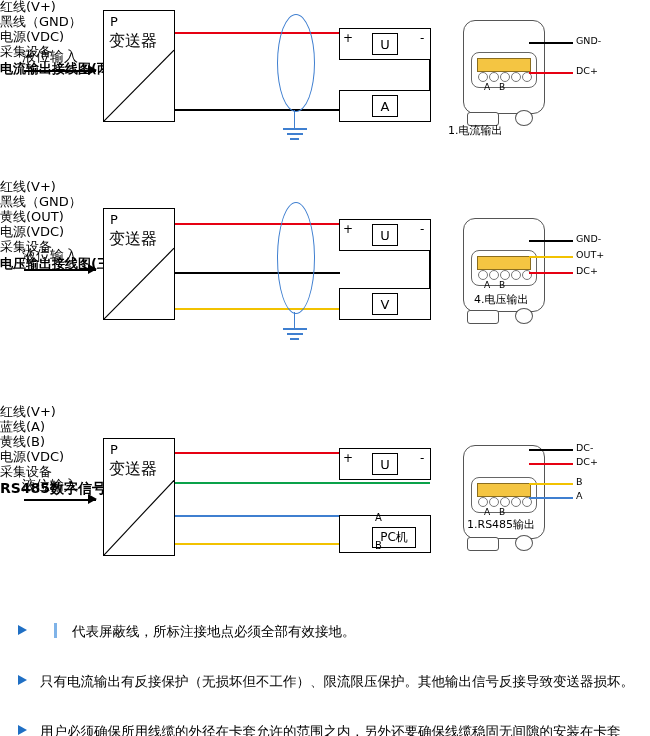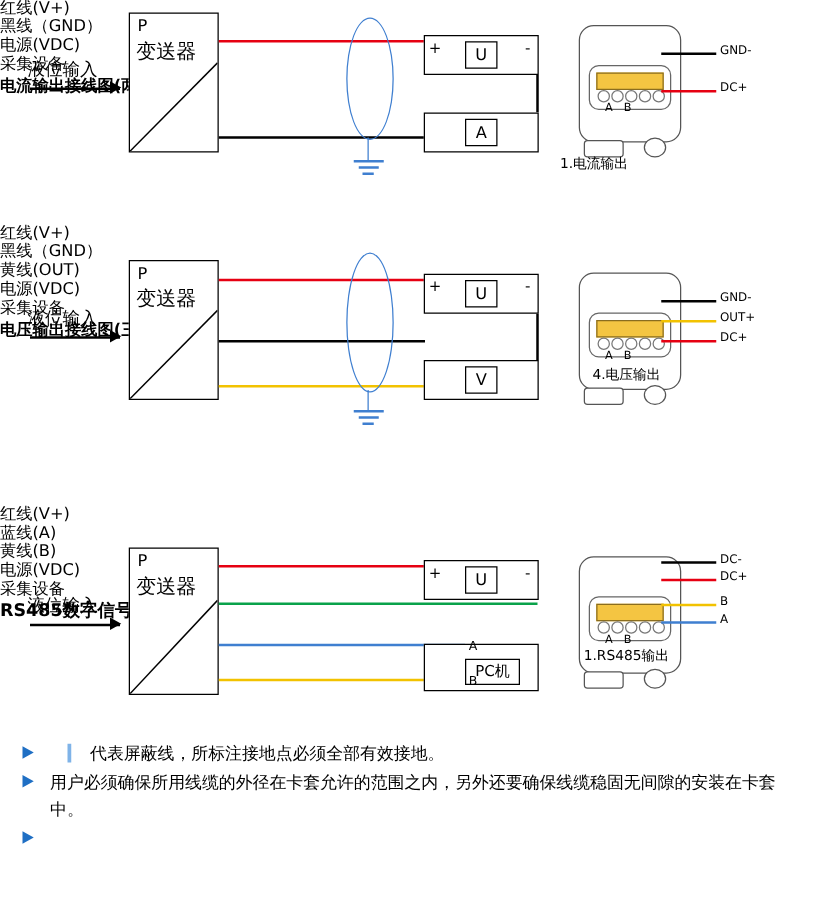--- a/index.html
+++ b/index.html
@@ -57,21 +57,21 @@
   .dev .neck{position:absolute;border:1.5px solid #555;border-radius:3px;background:#fff;}
   .dev .cap{position:absolute;border:1.5px solid #555;border-radius:50%;background:#fff;}
   .dev .letters{position:absolute;font-size:9px;letter-spacing:3px;color:#000;}
 
   .cw{position:absolute;height:0;border-top-width:2.4px;border-top-style:solid;}
   .cl{position:absolute;font-size:9.5px;white-space:nowrap;}
   .caption{position:absolute;font-size:11px;white-space:nowrap;}
 
   
   .notes{position:absolute;left:10px;top:592px;width:630px;}
-  .note{position:relative;padding-left:30px;font-size:13.5px;line-height:22px;margin-bottom:1px;}
+  .note{position:relative;padding-left:30px;font-size:13.5px;line-height:22px;margin-bottom:1px;margin-top:28px;}
   .note .tri{position:absolute;left:8px;top:5px;width:0;height:0;
              border-style:solid;border-width:5.5px 0 5.5px 9px;
              border-color:transparent transparent transparent #1f6fc4;}
   .note .blue-bar{position:absolute;left:44px;top:3px;width:3px;height:15px;background:#7fb3e8;}
   .note-first{padding-left:62px;}
 </style>
 </head>
 <body>
 
 <div class="stage">
@@ -266,20 +266,24 @@
   </div>
 
   <div class="notes">
     <div class="note note-first">
       <span class="tri"></span>
       <span class="blue-bar"></span>
       <span>代表屏蔽线，所标注接地点必须全部有效接地。</span>
     </div>
     <div class="note">
       <span class="tri"></span>
+      <span>只有电流输出有反接保护（无损坏但不工作）、限流限压保护。其他输出信号反接导致变送器损坏。</span>
+    </div>
+    <div class="note">
+      <span class="tri"></span>
       <span>用户必须确保所用线缆的外径在卡套允许的范围之内，另外还要确保线缆稳固无间隙的安装在卡套中。</span>
     </div>
     <div class="note">
       <span class="tri"></span>
     </div>
   </div>
 
 </div>
 
 </body></html>

